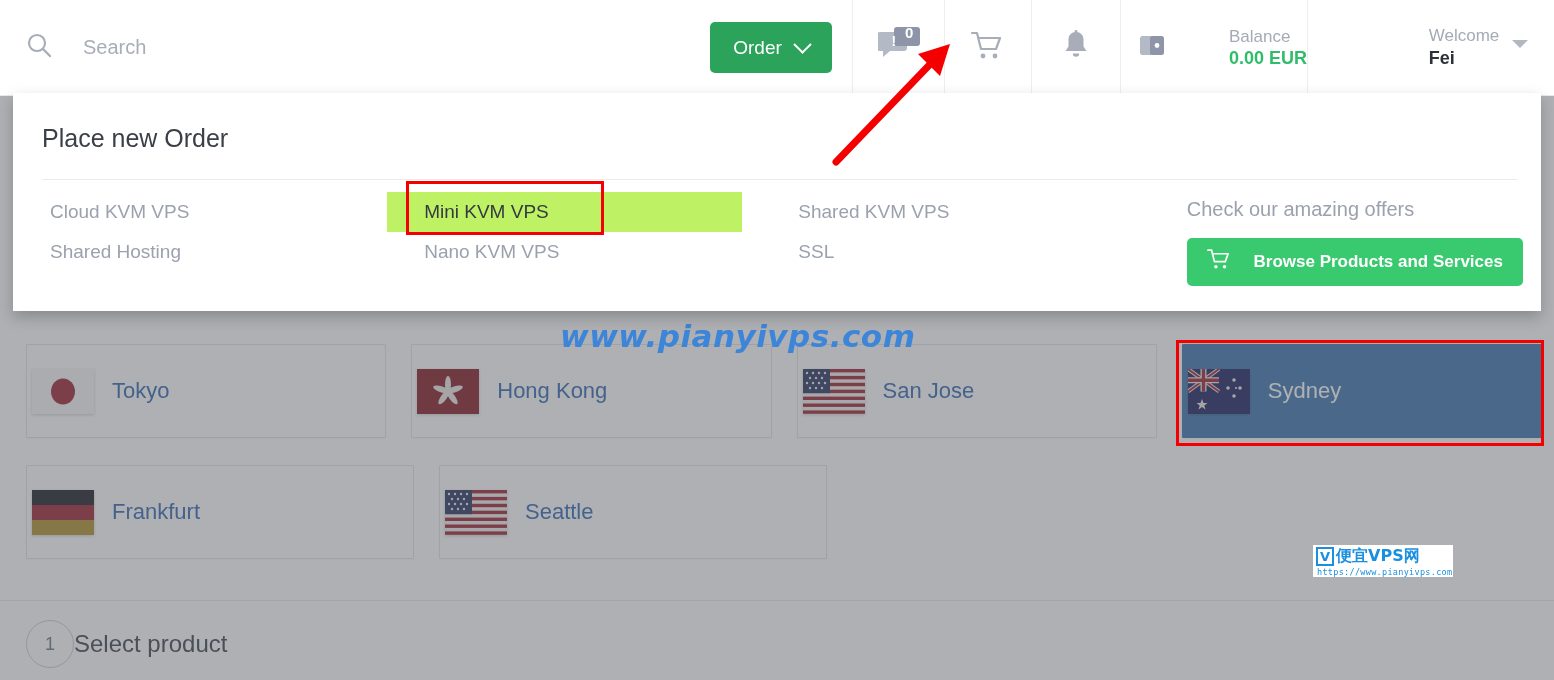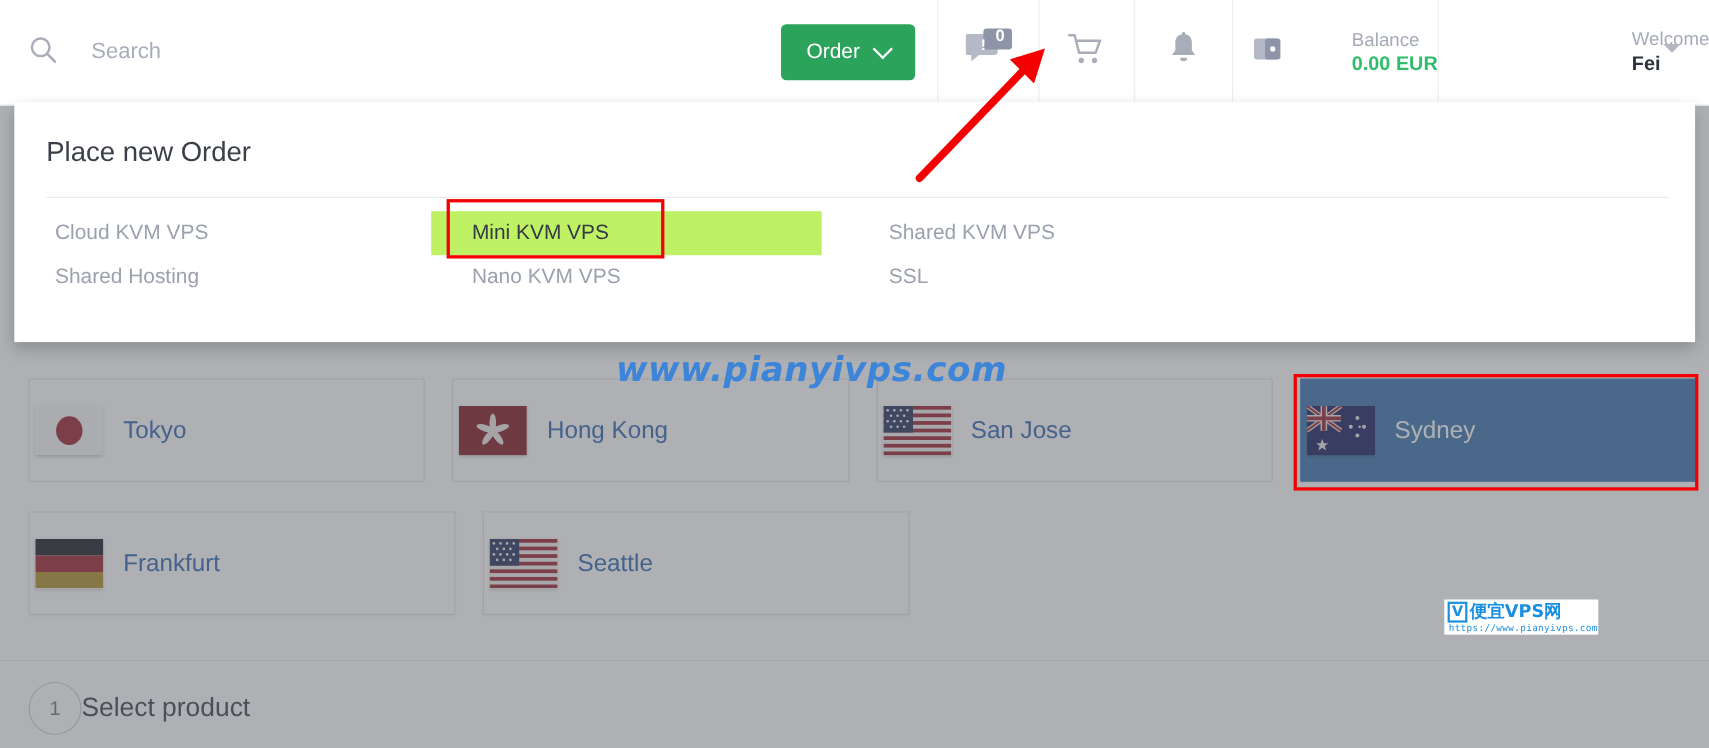--- a/index.html
+++ b/index.html
@@ -189,21 +189,21 @@
     border-left: 1px solid #eceef1;
     display: flex;
     align-items: center;
     justify-content: center;
     position: relative;
   }
   .hdr-icon-cell { width: 91px; }
   .hdr-cell.cart { width: 86px; }
   .hdr-cell.bell { width: 88px; }
   .hdr-cell.balance { width: 168px; justify-content: space-between; padding-left: 18px; gap: 14px; }
-  .hdr-cell.user { width: 180px; justify-content: flex-end; padding-left: 66px; }
+  .hdr-cell.user { width: 180px; justify-content: center; padding-left: 66px; }
 
   .badge-zero {
     position: absolute;
     font-size: 15px;
     color: #ffffff;
     font-family: "Liberation Sans", sans-serif;
     left: 52px; top: 24px;
     font-weight: 600;
   }
   .bal-text { line-height: 1.25; }
@@ -607,20 +607,33 @@
       <div class="panel-col">
         <span class="panel-link hovered">Mini KVM VPS</span>
         <span class="panel-link">Nano KVM VPS</span>
       </div>
 
       <div class="panel-col wide">
         <span class="panel-link">Shared KVM VPS</span>
         <span class="panel-link">SSL</span>
       </div>
 
+      <div class="panel-col offers">
+        <div class="offers-title">Check our amazing offers</div>
+        <button class="browse-btn">
+          <span>
+            <svg width="25" height="23" viewBox="0 0 34 32" fill="none" stroke="#ffffff" stroke-width="2.4" stroke-linecap="round" stroke-linejoin="round">
+              <path d="M1,3 h5 l4,16 h15 l4,-11 h-22"></path>
+              <circle cx="12" cy="26" r="2.4" fill="#ffffff" stroke="none"></circle>
+              <circle cx="24" cy="26" r="2.4" fill="#ffffff" stroke="none"></circle>
+            </svg>
+          </span>
+          <span>Browse Products and Services</span>
+        </button>
+      </div>
 
     </div>
   </div>
 
   <div class="ann-box mini"></div>
   <div class="ann-box sydney"></div>
 
   <svg class="arrow-svg" width="180" height="160" viewBox="0 0 180 160">
     <line x1="26" y1="142" x2="128" y2="36" stroke="#f40000" stroke-width="7" stroke-linecap="round"></line>
     <polygon points="140,24 108,34 130,56" fill="#f40000"></polygon>

